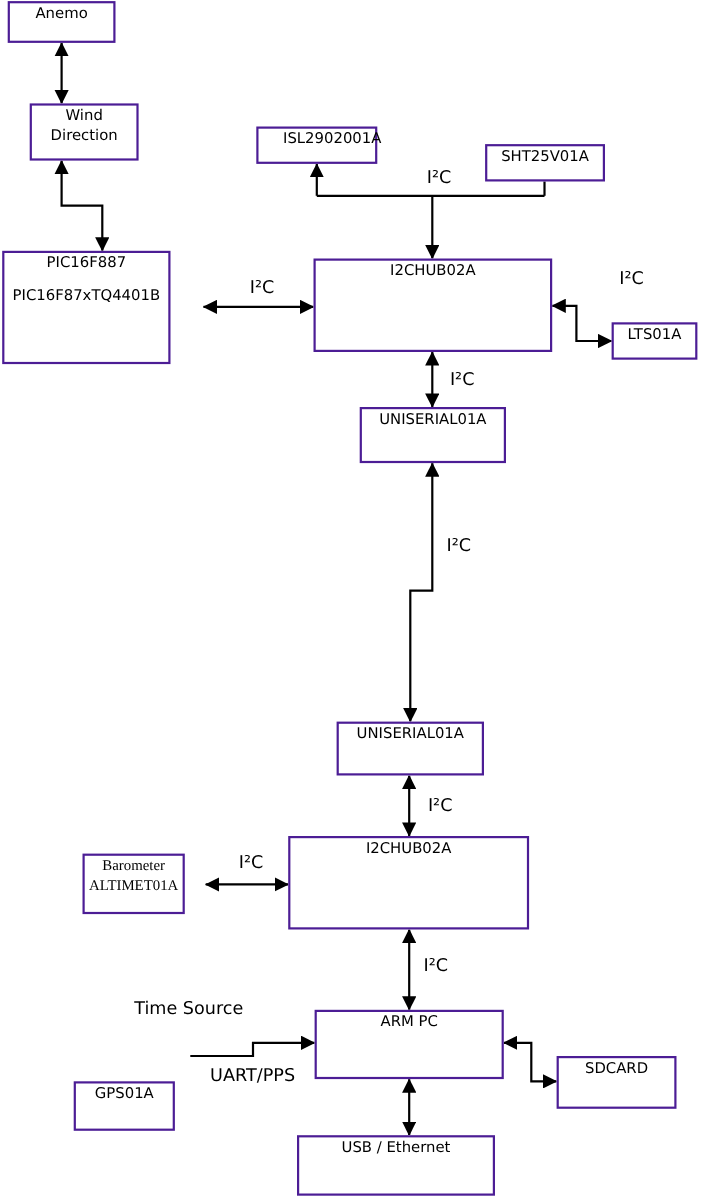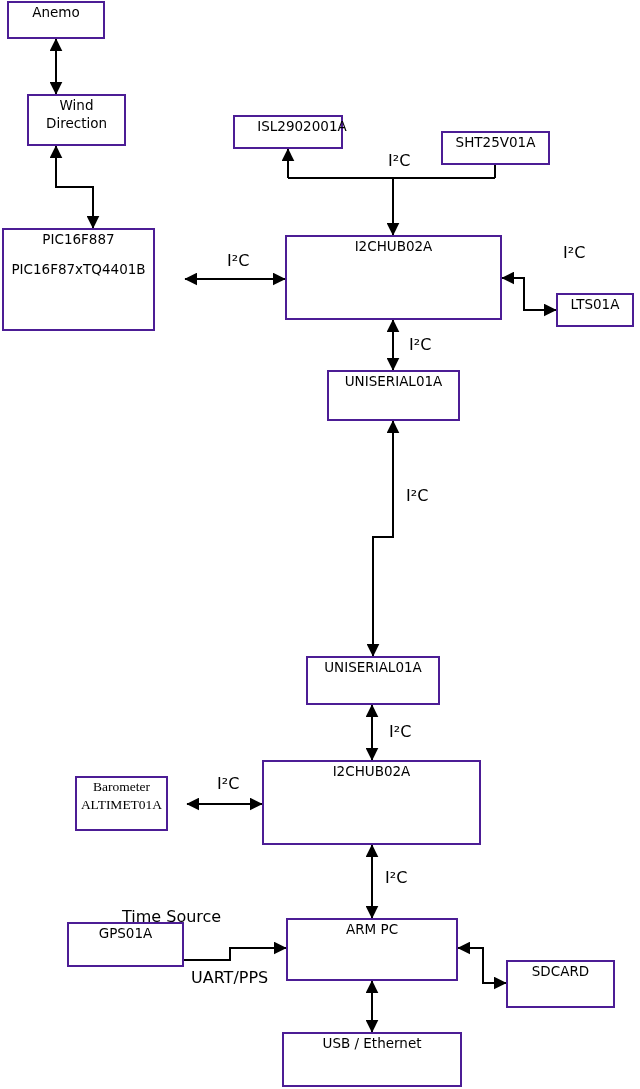--- a/index.html
+++ b/index.html
@@ -120,29 +120,29 @@
 
   <div class="node" style="left:75px; top:776px; width:93px; height:55px;font-family:Liberation Serif, serif;">
     <span>Barometer</span>
     <span>ALTIMET01A</span>
   </div>
 
   <div class="node" style="left:286px; top:918px; width:172px; height:63px;">
     <span>ARM PC</span>
   </div>
 
-  <div class="node" style="left:67px; top:922px; width:117px; height:45px;">
+  <div class="node" style="left:67px; top:983px; width:92px; height:45px;">
     <span>GPS01A</span>
   </div>
 
   <div class="node" style="left:506px; top:960px; width:109px; height:48px;">
     <span>SDCARD</span>
   </div>
 
-  <div class="node" style="left:282px; top:1032px; width:180px; height:55px;">
+  <div class="node" style="left:270px; top:1032px; width:180px; height:55px;">
     <span>USB / Ethernet</span>
   </div>
 
   <span class="lbl" style="left:388px; top:153px;">I²C</span>
   <span class="lbl" style="left:227px; top:253px;">I²C</span>
   <span class="lbl" style="left:563px; top:245px;">I²C</span>
   <span class="lbl" style="left:409px; top:337px;">I²C</span>
   <span class="lbl" style="left:406px; top:488px;">I²C</span>
   <span class="lbl" style="left:389px; top:724px;">I²C</span>
   <span class="lbl" style="left:217px; top:776px;">I²C</span>

